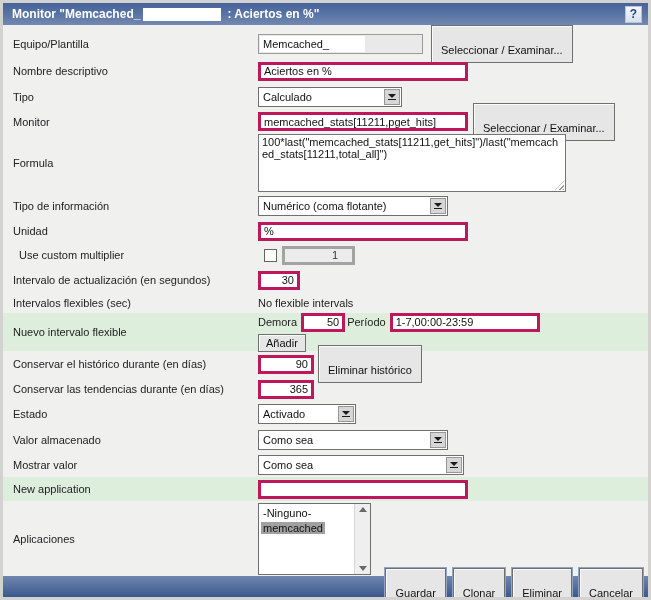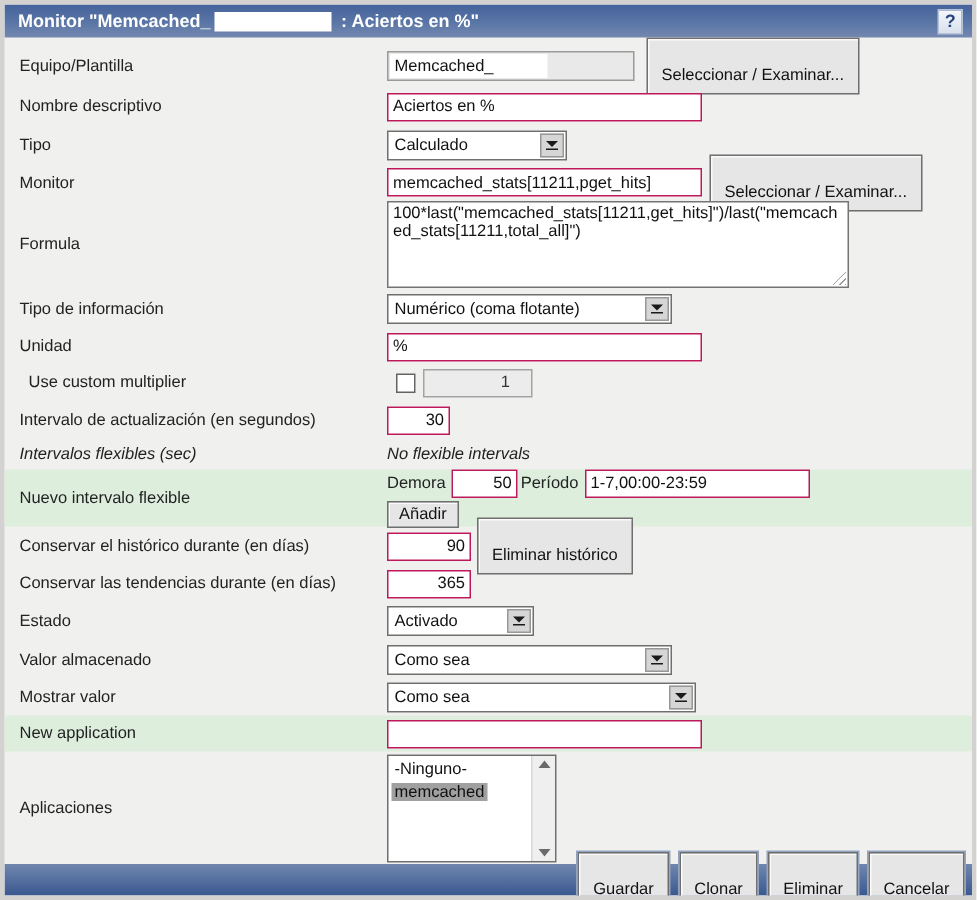--- a/index.html
+++ b/index.html
@@ -36,21 +36,21 @@
 
   .spacer-top { height: 5px; flex: none; }
   .spacer-bottom { height: 1px; flex: none; }
 
   
   .row { display: flex; align-items: center; padding-left: 10px; flex: none; }
   .lbl { width: 245px; flex: none; font-size: 11px; color: #222; }
   .green { background: #ddeedd; }
 
   .txt {
-    height: 19px; border: 1px solid #be185d; background: #fff;
+    height: 19px; border: 3px solid #be185d; background: #fff;
     font-family: "Liberation Sans", sans-serif; font-size: 11px; color: #111;
     padding: 1px 3px;
   }
   .txt.r { text-align: right; }
   .txt:disabled, .txt.disabled { background: #ececec; border-color: #a3a3a3; color: #333; }
 
   
   .ro-wrap { position: relative; width: 165px; height: 20px; border: 1px solid #9a9a9a; background: #e9e9e9; }
   .ro-redact { position: absolute; left: 1px; top: 1px; bottom: 1px; width: 105px; background: #fff;
                font-size: 11px; color: #111; padding: 2px 0 0 3px; }
@@ -115,25 +115,25 @@
     display: flex; align-items: center; justify-content: flex-end; gap: 7px;
     padding-right: 5px;
   }
   .footer .btn { height: 19px; box-shadow: inset 1px 1px 0 #fbfbfb, 0 0 0 1px #93a3c2; }
 
   
   .r-equipo { height: 28px; }   .r-nombre { height: 26px; }
   .r-tipo { height: 26px; }     .r-monitor { height: 23px; }
   .r-formula { height: 60px; }  .r-tinfo { height: 26px; }
   .r-unidad { height: 24px; }   .r-mult { height: 24px; padding-left: 16px; }
-  .r-interv { height: 26px; }   .r-flex { height: 20px; font-style: italic; }
+  .r-interv { height: 26px; }   .r-flex { height: 20px; }
   .r-nuevo { height: 38px; }    .r-hist { height: 26px; }
   .r-trend { height: 24px; }    .r-estado { height: 26px; }
   .r-valor { height: 25px; }    .r-mostrar { height: 25px; }
-  .r-newapp { height: 24px; }   .r-apps { height: 75px; } .w210 { width: 210px; } .w144 { width: 120px; }
+  .r-newapp { height: 24px; }   .r-apps { height: 75px; } .w210 { width: 210px; } .w144 { width: 144px; }
   .w190 { width: 190px; } .w206 { width: 206px; } .w98 { width: 98px; }
   .w73 { width: 73px; padding-right: 14px; } .w42 { width: 42px; }
   .w44 { width: 44px; } .w150 { width: 150px; } .w56 { width: 56px; }
   .gap8 { width: 8px; flex: none; } .gap5 { width: 5px; flex: none; } .gap4 { width: 4px; flex: none; }
   .stack { display: flex; flex-direction: column; gap: 2px; justify-content: flex-end; }
   .hline { display: flex; align-items: center; }
 </style>
 </head>
 <body>
 

